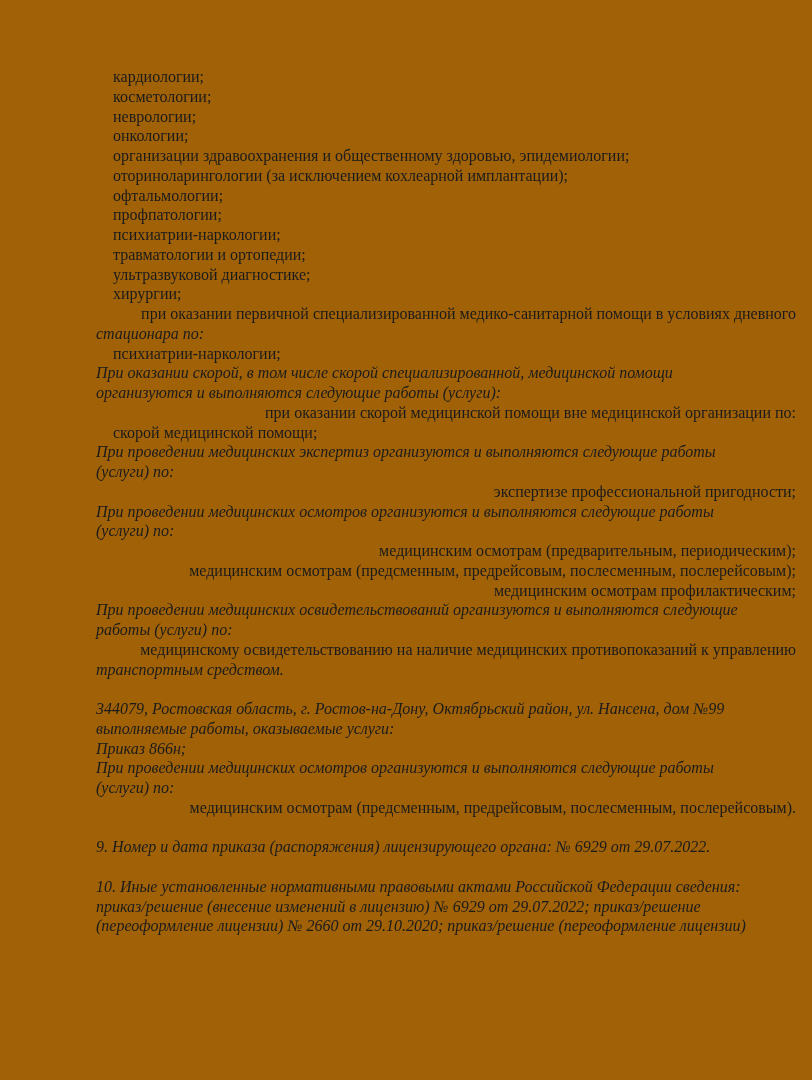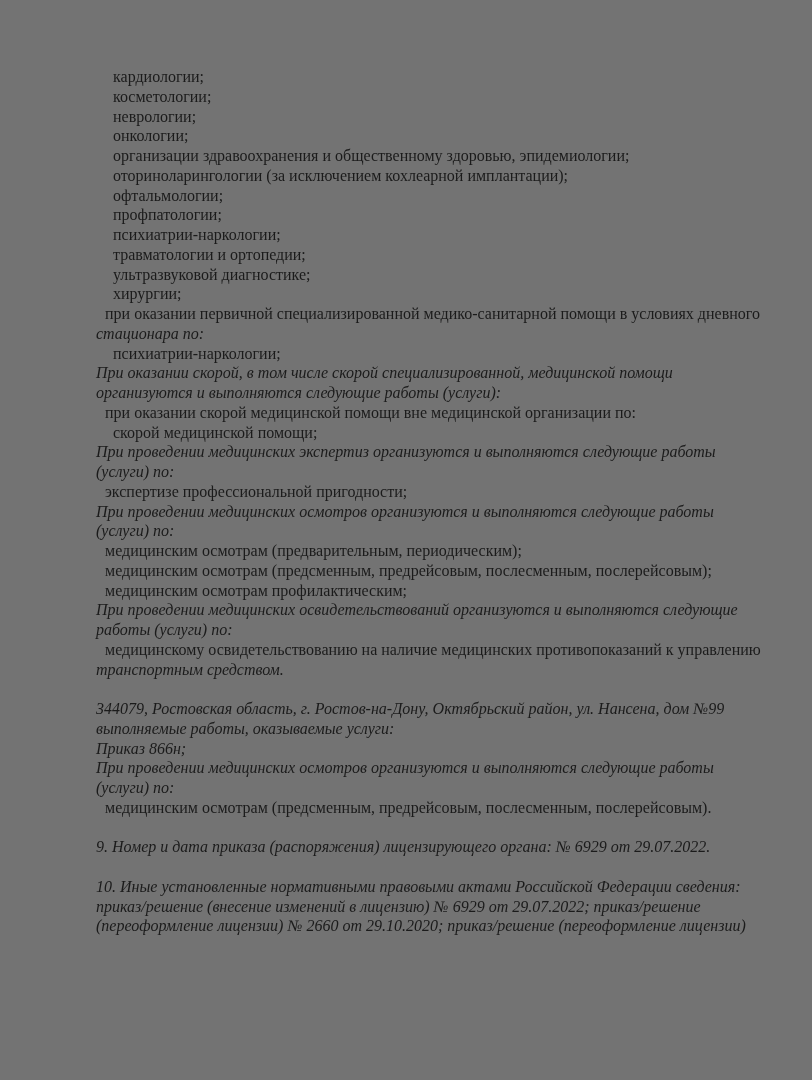--- a/index.html
+++ b/index.html
@@ -26,21 +26,21 @@
     width: 700px;
     font-size: 16px;
     line-height: 19.75px;
     color: #1b1b1b;
     white-space: pre;
   }
   .line {
     height: 19.75px;
   }
   .indent-0 { padding-left: 0; font-style: italic; }
-  .indent-1 { padding-left: 9px; }
+  .indent-1 { padding-left: 9px; text-align: right; }
   .indent-2 { padding-left: 17px; }
 </style>
 </head>
 <body>
 
-<div class="page" style="background: #737373;">
+<div class="page" style="background: #a16207;">
   <div class="doc-body" style="color: rgb(27, 27, 27);"><div class="line indent-2">кардиологии;</div><div class="line indent-2">косметологии;</div><div class="line indent-2">неврологии;</div><div class="line indent-2">онкологии;</div><div class="line indent-2">организации здравоохранения и общественному здоровью, эпидемиологии;</div><div class="line indent-2">оториноларингологии (за исключением кохлеарной имплантации);</div><div class="line indent-2">офтальмологии;</div><div class="line indent-2">профпатологии;</div><div class="line indent-2">психиатрии-наркологии;</div><div class="line indent-2">травматологии и ортопедии;</div><div class="line indent-2">ультразвуковой диагностике;</div><div class="line indent-2">хирургии;</div><div class="line indent-1">при оказании первичной специализированной медико-санитарной помощи в условиях дневного</div><div class="line indent-0">стационара по:</div><div class="line indent-2">психиатрии-наркологии;</div><div class="line indent-0">При оказании скорой, в том числе скорой специализированной, медицинской помощи</div><div class="line indent-0">организуются и выполняются следующие работы (услуги):</div><div class="line indent-1">при оказании скорой медицинской помощи вне медицинской организации по:</div><div class="line indent-2">скорой медицинской помощи;</div><div class="line indent-0">При проведении медицинских экспертиз организуются и выполняются следующие работы</div><div class="line indent-0">(услуги) по:</div><div class="line indent-1">экспертизе профессиональной пригодности;</div><div class="line indent-0">При проведении медицинских осмотров организуются и выполняются следующие работы</div><div class="line indent-0">(услуги) по:</div><div class="line indent-1">медицинским осмотрам (предварительным, периодическим);</div><div class="line indent-1">медицинским осмотрам (предсменным, предрейсовым, послесменным, послерейсовым);</div><div class="line indent-1">медицинским осмотрам профилактическим;</div><div class="line indent-0">При проведении медицинских освидетельствований организуются и выполняются следующие</div><div class="line indent-0">работы (услуги) по:</div><div class="line indent-1">медицинскому освидетельствованию на наличие медицинских противопоказаний к управлению</div><div class="line indent-0">транспортным средством.</div><div class="line indent-0">&nbsp;</div><div class="line indent-0">344079, Ростовская область, г. Ростов-на-Дону, Октябрьский район, ул. Нансена, дом №99</div><div class="line indent-0">выполняемые работы, оказываемые услуги:</div><div class="line indent-0">Приказ 866н;</div><div class="line indent-0">При проведении медицинских осмотров организуются и выполняются следующие работы</div><div class="line indent-0">(услуги) по:</div><div class="line indent-1">медицинским осмотрам (предсменным, предрейсовым, послесменным, послерейсовым).</div><div class="line indent-0">&nbsp;</div><div class="line indent-0">9. Номер и дата приказа (распоряжения) лицензирующего органа: № 6929 от 29.07.2022.</div><div class="line indent-0">&nbsp;</div><div class="line indent-0">10. Иные установленные нормативными правовыми актами Российской Федерации сведения:</div><div class="line indent-0">приказ/решение (внесение изменений в лицензию) № 6929 от 29.07.2022; приказ/решение</div><div class="line indent-0">(переоформление лицензии) № 2660 от 29.10.2020; приказ/решение (переоформление лицензии)</div></div>
 </div>
 
 </body></html>

